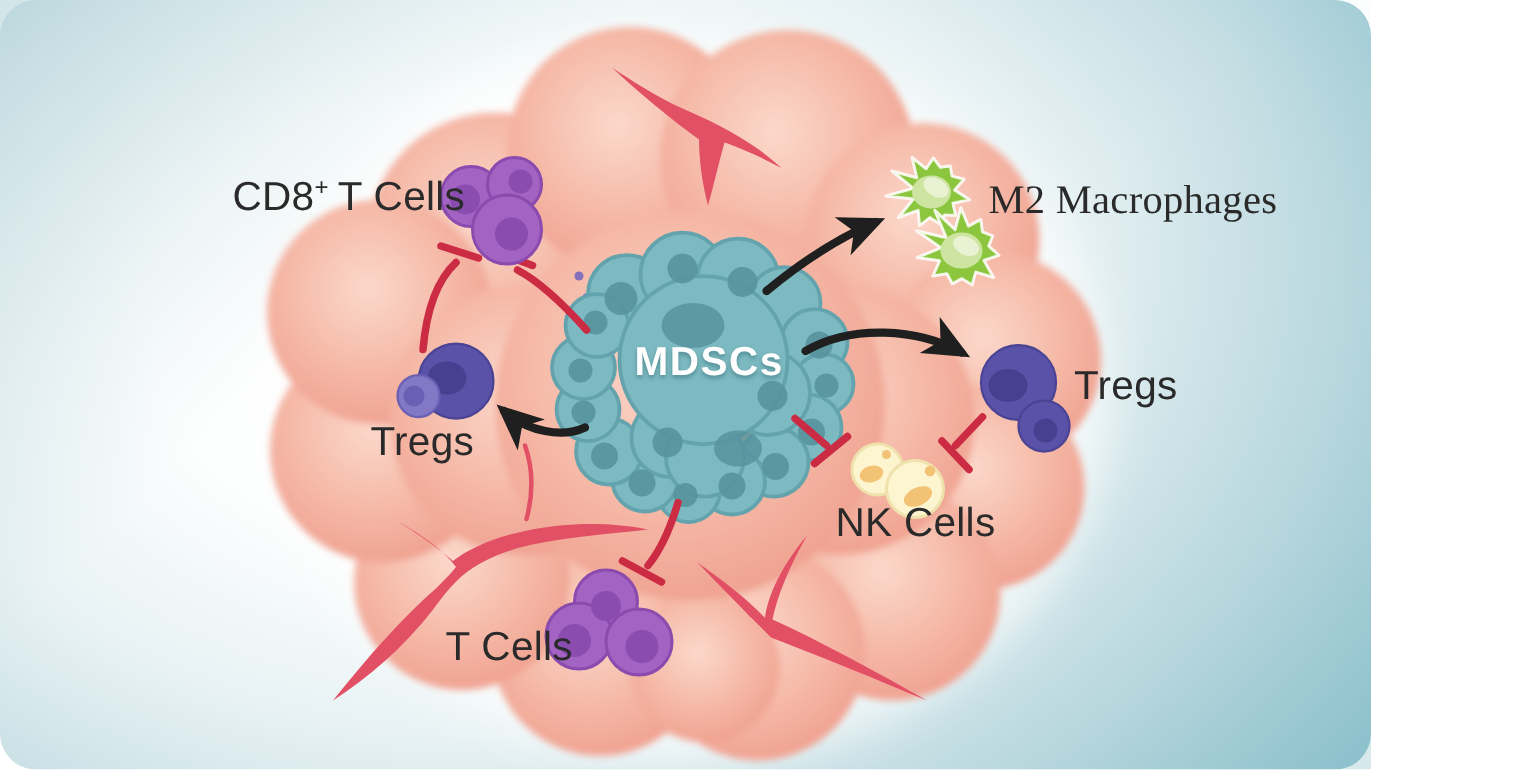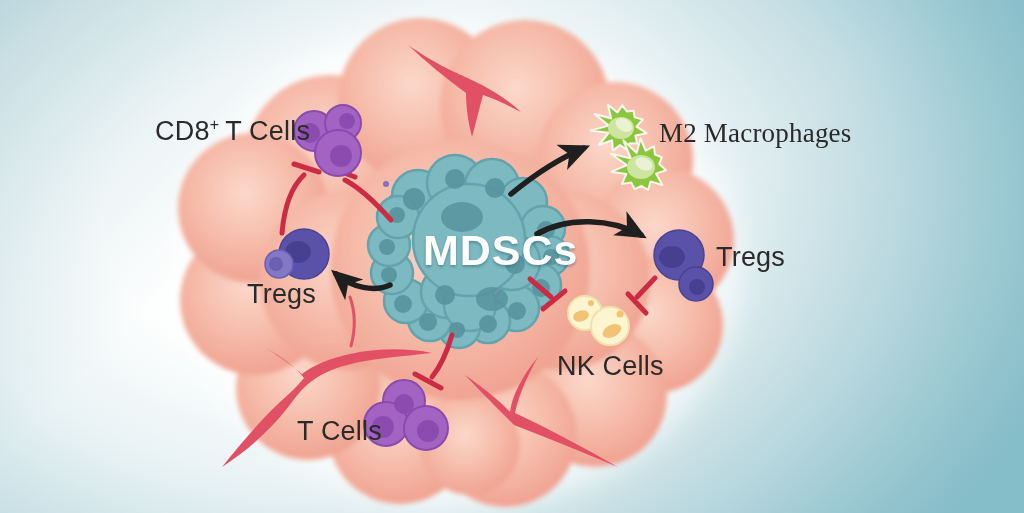--- a/index.html
+++ b/index.html
@@ -1,27 +1,28 @@
 <!DOCTYPE html>
 <html style="--c-label: #2a2a2a; --c-background-teal: #8ac0cb; --c-tumor: #f2a897; --c-tumor-light: #fbd8cb; --c-vessel: #e25066; --c-inhibit: #cc2b44; --c-arrow: #1f1f1f; --c-mdsc: #7cb9c0; --c-mdsc-dark: #57939d; --c-tcell: #a263c2; --c-tcell-nuc: #8b4cb0; --c-treg: #5a52a8; --c-treg-nuc: #454090; --c-treg-light: #8378c6; --c-nk: #fdf4d0; --c-nk-nuc: #f2c374; --c-m2-green: #8cc63e; --c-m2-light: #cde5a0; --c-m2-pale: #e9f2d2; --c-dot: #8570bd;"><head>
 <meta charset="utf-8">
 <style>
   html,body{margin:0;padding:0;}
   body{width:1024px;height:513px;overflow:hidden;font-family:"Liberation Sans",sans-serif;}
-  #scene{position:relative;width:1024px;height:513px;
+  #scene{position:relative;width:914px;height:513px;
     background:
       radial-gradient(ellipse 760px 520px at 330px 220px, #ffffff 0%, #fdfefe 30%, #e8f2f4 52%, #c3dde3 74%, #99c8d2 92%, #8ac0cb 100%);
+    border-radius: 24px;
   }
   #scene::after{content:"";position:absolute;inset:0;pointer-events:none;
     background:linear-gradient(135deg, rgba(130,180,190,.35) 0%, rgba(255,255,255,0) 30%, rgba(255,255,255,0) 60%, rgba(120,180,192,.30) 100%);}
   svg{position:absolute;left:0;top:0;z-index:1;}
   .label{position:absolute;z-index:2;color:var(--c-label);font-size:27px;letter-spacing:.2px;white-space:nowrap;}
   .label sup{font-size:16px;}
   .label .sfx{margin-left:6px;}
-  #lbl-mdscs{font-size:43px;font-weight:bold;color:#ffffff;letter-spacing:1px;
+  #lbl-mdscs{font-size:27px;font-weight:bold;color:#ffffff;letter-spacing:1px;
     text-shadow:0 2px 3px rgba(35,90,100,.45);}
   .vessel{fill:var(--c-vessel);}
   .vessel-line{stroke:var(--c-vessel);stroke-width:3;fill:none;stroke-linecap:round;}
   .arrow{stroke:var(--c-arrow);stroke-width:5.5;fill:none;stroke-linecap:round;}
   .tbar{stroke:var(--c-inhibit);stroke-width:5;fill:none;stroke-linecap:round;}
   .pcell{fill:var(--c-tcell);stroke:#8a4aae;stroke-width:2;}
   .pnuc{fill:var(--c-tcell-nuc);}
   .treg{fill:var(--c-treg);stroke:#4a4394;stroke-width:1.5;}
   .treg-nuc{fill:var(--c-treg-nuc);}
   .treg-light{fill:var(--c-treg-light);stroke:#6c60b4;stroke-width:1.5;}
@@ -217,17 +218,17 @@
         <ellipse cx="641" cy="167" rx="14" ry="12" fill="#cde5a0"></ellipse>
         <ellipse cx="644" cy="164" rx="9" ry="6" fill="#e9f2d2" transform="rotate(25 644 164)"></ellipse>
       </g>
   </svg>
 
   <div class="label" id="lbl-cd8" style="left:155px;top:116px;">
     <span>CD8</span><sup>+</sup><span class="sfx">T Cells</span>
   </div>
   <div class="label" style="left:659px;top:118px;font-family:Liberation Serif, serif;">M2 Macrophages</div>
   <div class="label" style="left:716px;top:242px;">Tregs</div>
-  <div class="label" style="left:557px;top:351px;text-align:right;">NK Cells</div>
+  <div class="label" style="left:557px;top:333px;text-align:right;">NK Cells</div>
   <div class="label" style="left:247px;top:279px;">Tregs</div>
   <div class="label" style="left:297px;top:416px;">T Cells</div>
   <div class="label" id="lbl-mdscs" style="left:423px;top:226px;">MDSCs</div>
 </div>
 
 </body></html>

